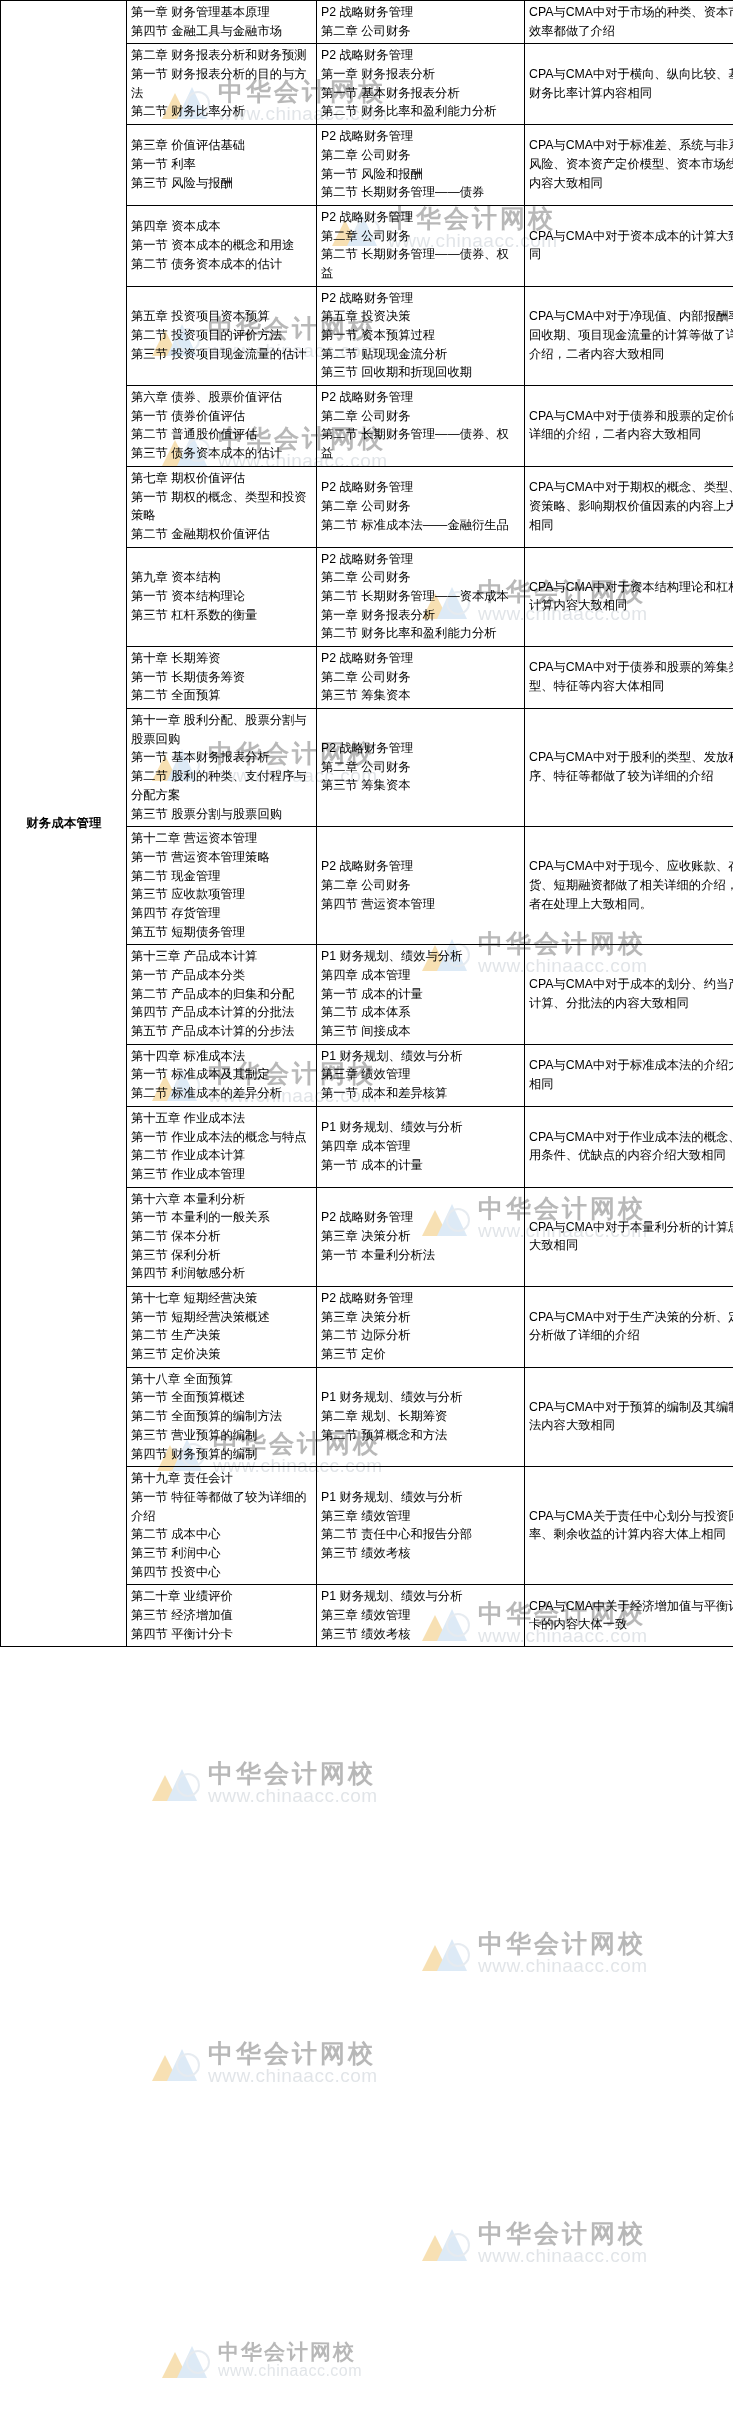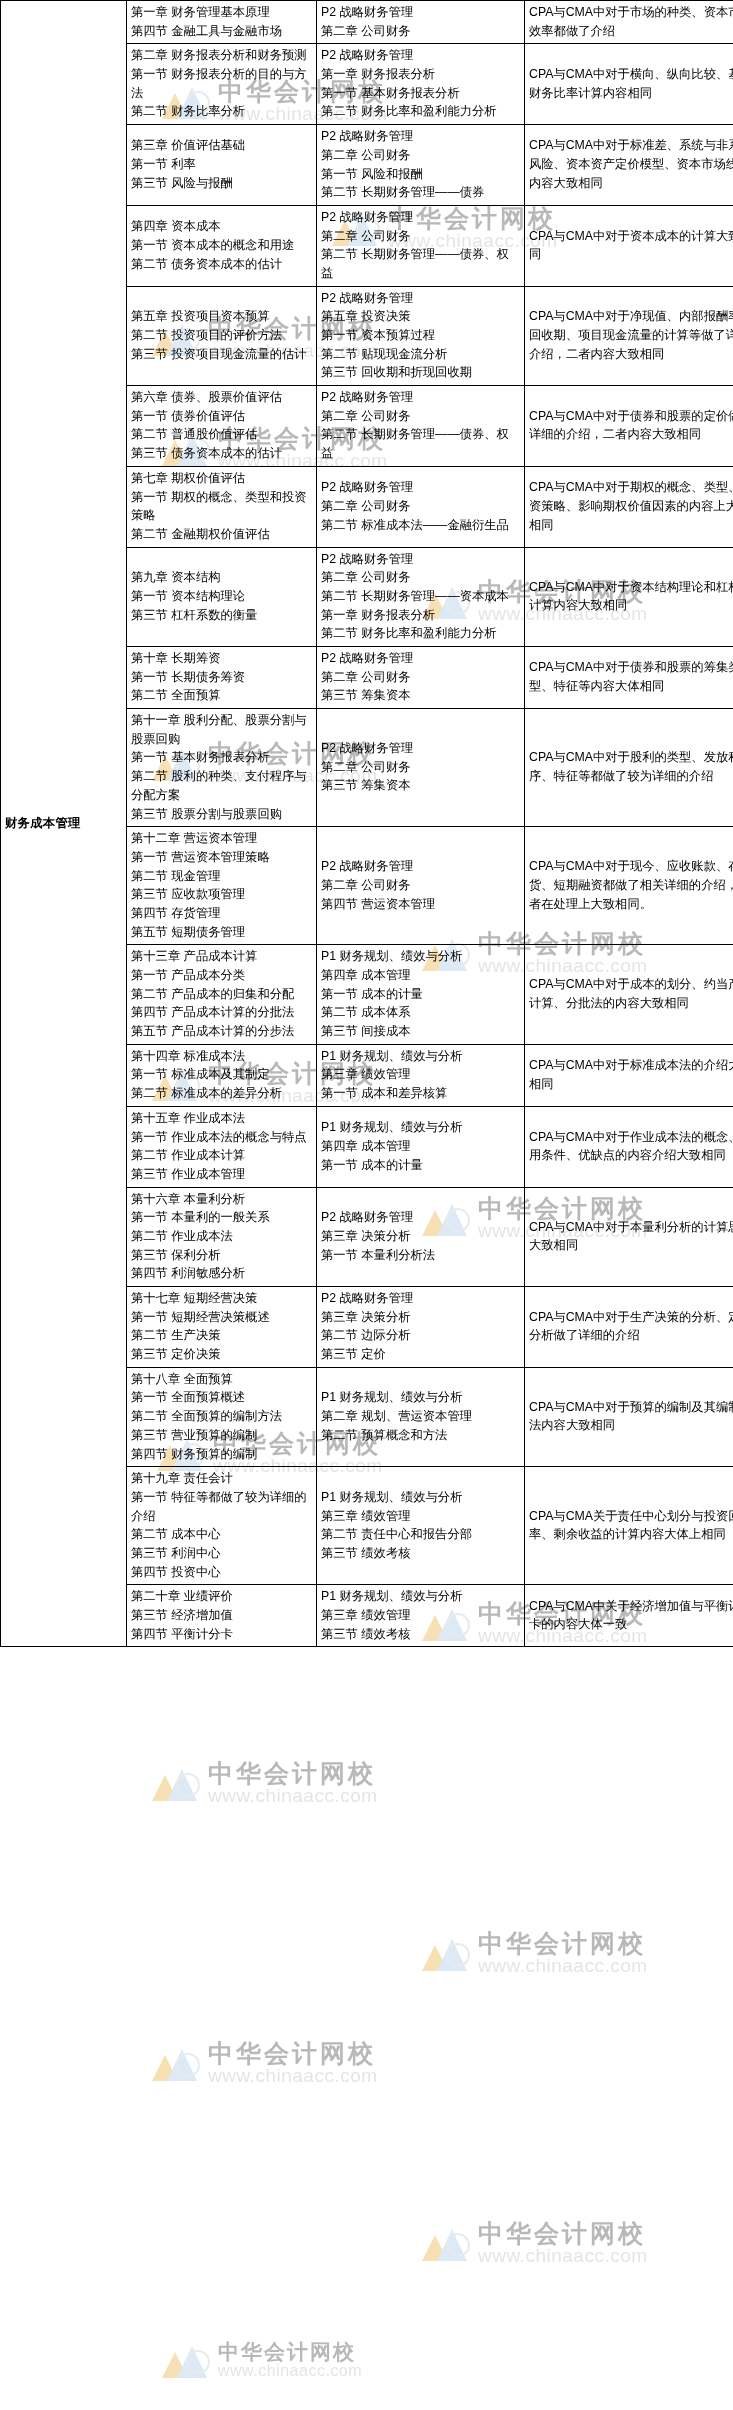--- a/index.html
+++ b/index.html
@@ -32,21 +32,21 @@
     vertical-align: middle;
     padding: 2px 3px 3px 4px;
     font-size: 12.3px;
     line-height: 1.52;
     word-break: break-all;
     background: transparent;
   }
   td.subject {
     width: 118px;
     background: #e9edd9;
-    text-align: left;
+    text-align: center;
     font-weight: bold;
     font-size: 13px;
     letter-spacing: 0.3px;
     border-top: 1px solid #e9edd9;
     border-left: 1px solid #e9edd9;
     border-bottom: 1px solid #e9edd9;
   }
   td.cpa  { width: 182px; }
   td.cma  { width: 200px; }
   td.note { width: 232px; }
@@ -603,21 +603,21 @@
             <div class="lines">
               <div>CPA与CMA中对于作业成本法的概念、适用条件、优缺点的内容介绍大致相同</div>
             </div>
           </td>
         </tr>
         <tr>
           <td class="cpa">
             <div class="lines">
               <div>第十六章 本量利分析</div>
               <div>第一节 本量利的一般关系</div>
-              <div>第二节 作业成本法</div>
+              <div>第二节 保本分析</div>
               <div>第三节 保利分析</div>
               <div>第四节 利润敏感分析</div>
             </div>
           </td>
           <td class="cma">
             <div class="lines">
               <div>P2 战略财务管理</div>
               <div>第三章 决策分析</div>
               <div>第一节 本量利分析法</div>
             </div>
@@ -657,21 +657,21 @@
               <div>第十八章 全面预算</div>
               <div>第一节 全面预算概述</div>
               <div>第二节 全面预算的编制方法</div>
               <div>第三节 营业预算的编制</div>
               <div>第四节 财务预算的编制</div>
             </div>
           </td>
           <td class="cma">
             <div class="lines">
               <div>P1 财务规划、绩效与分析</div>
-              <div>第二章 规划、营运资本管理</div>
+              <div>第二章 规划、长期筹资</div>
               <div>第二节 预算概念和方法</div>
             </div>
           </td>
           <td class="note">
             <div class="lines">
               <div>CPA与CMA中对于预算的编制及其编制方法内容大致相同</div>
             </div>
           </td>
         </tr>
         <tr>

